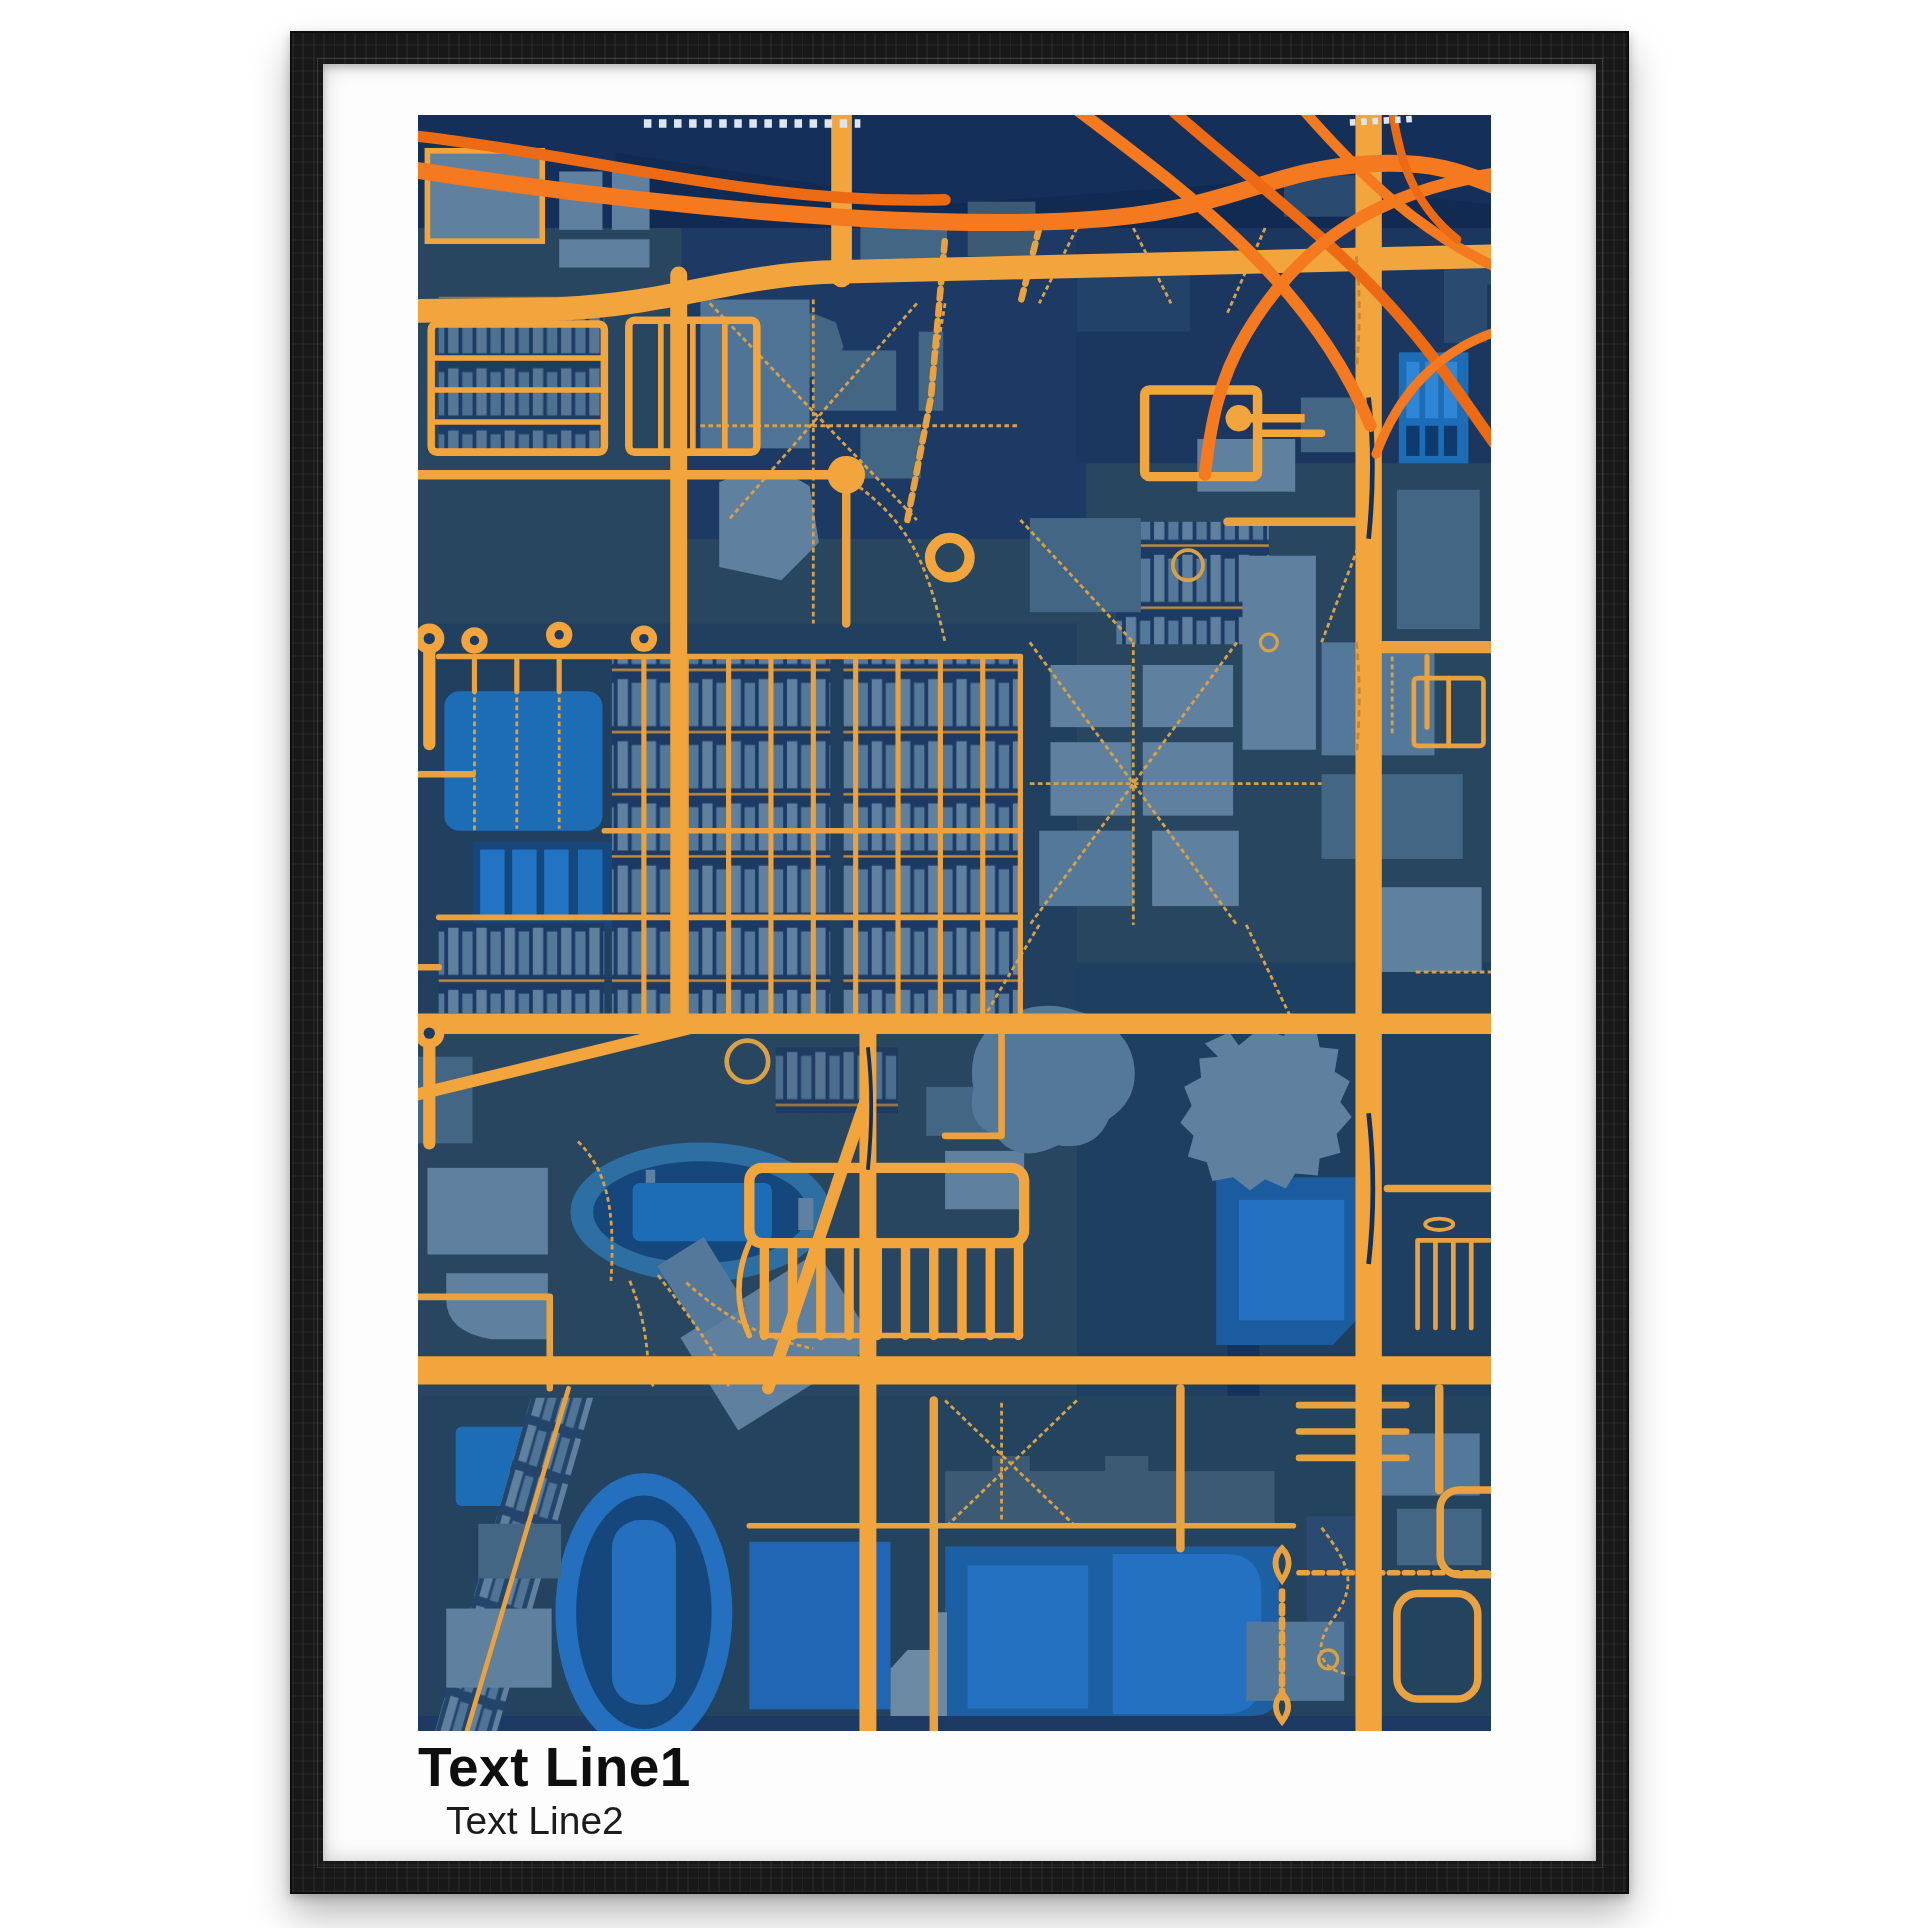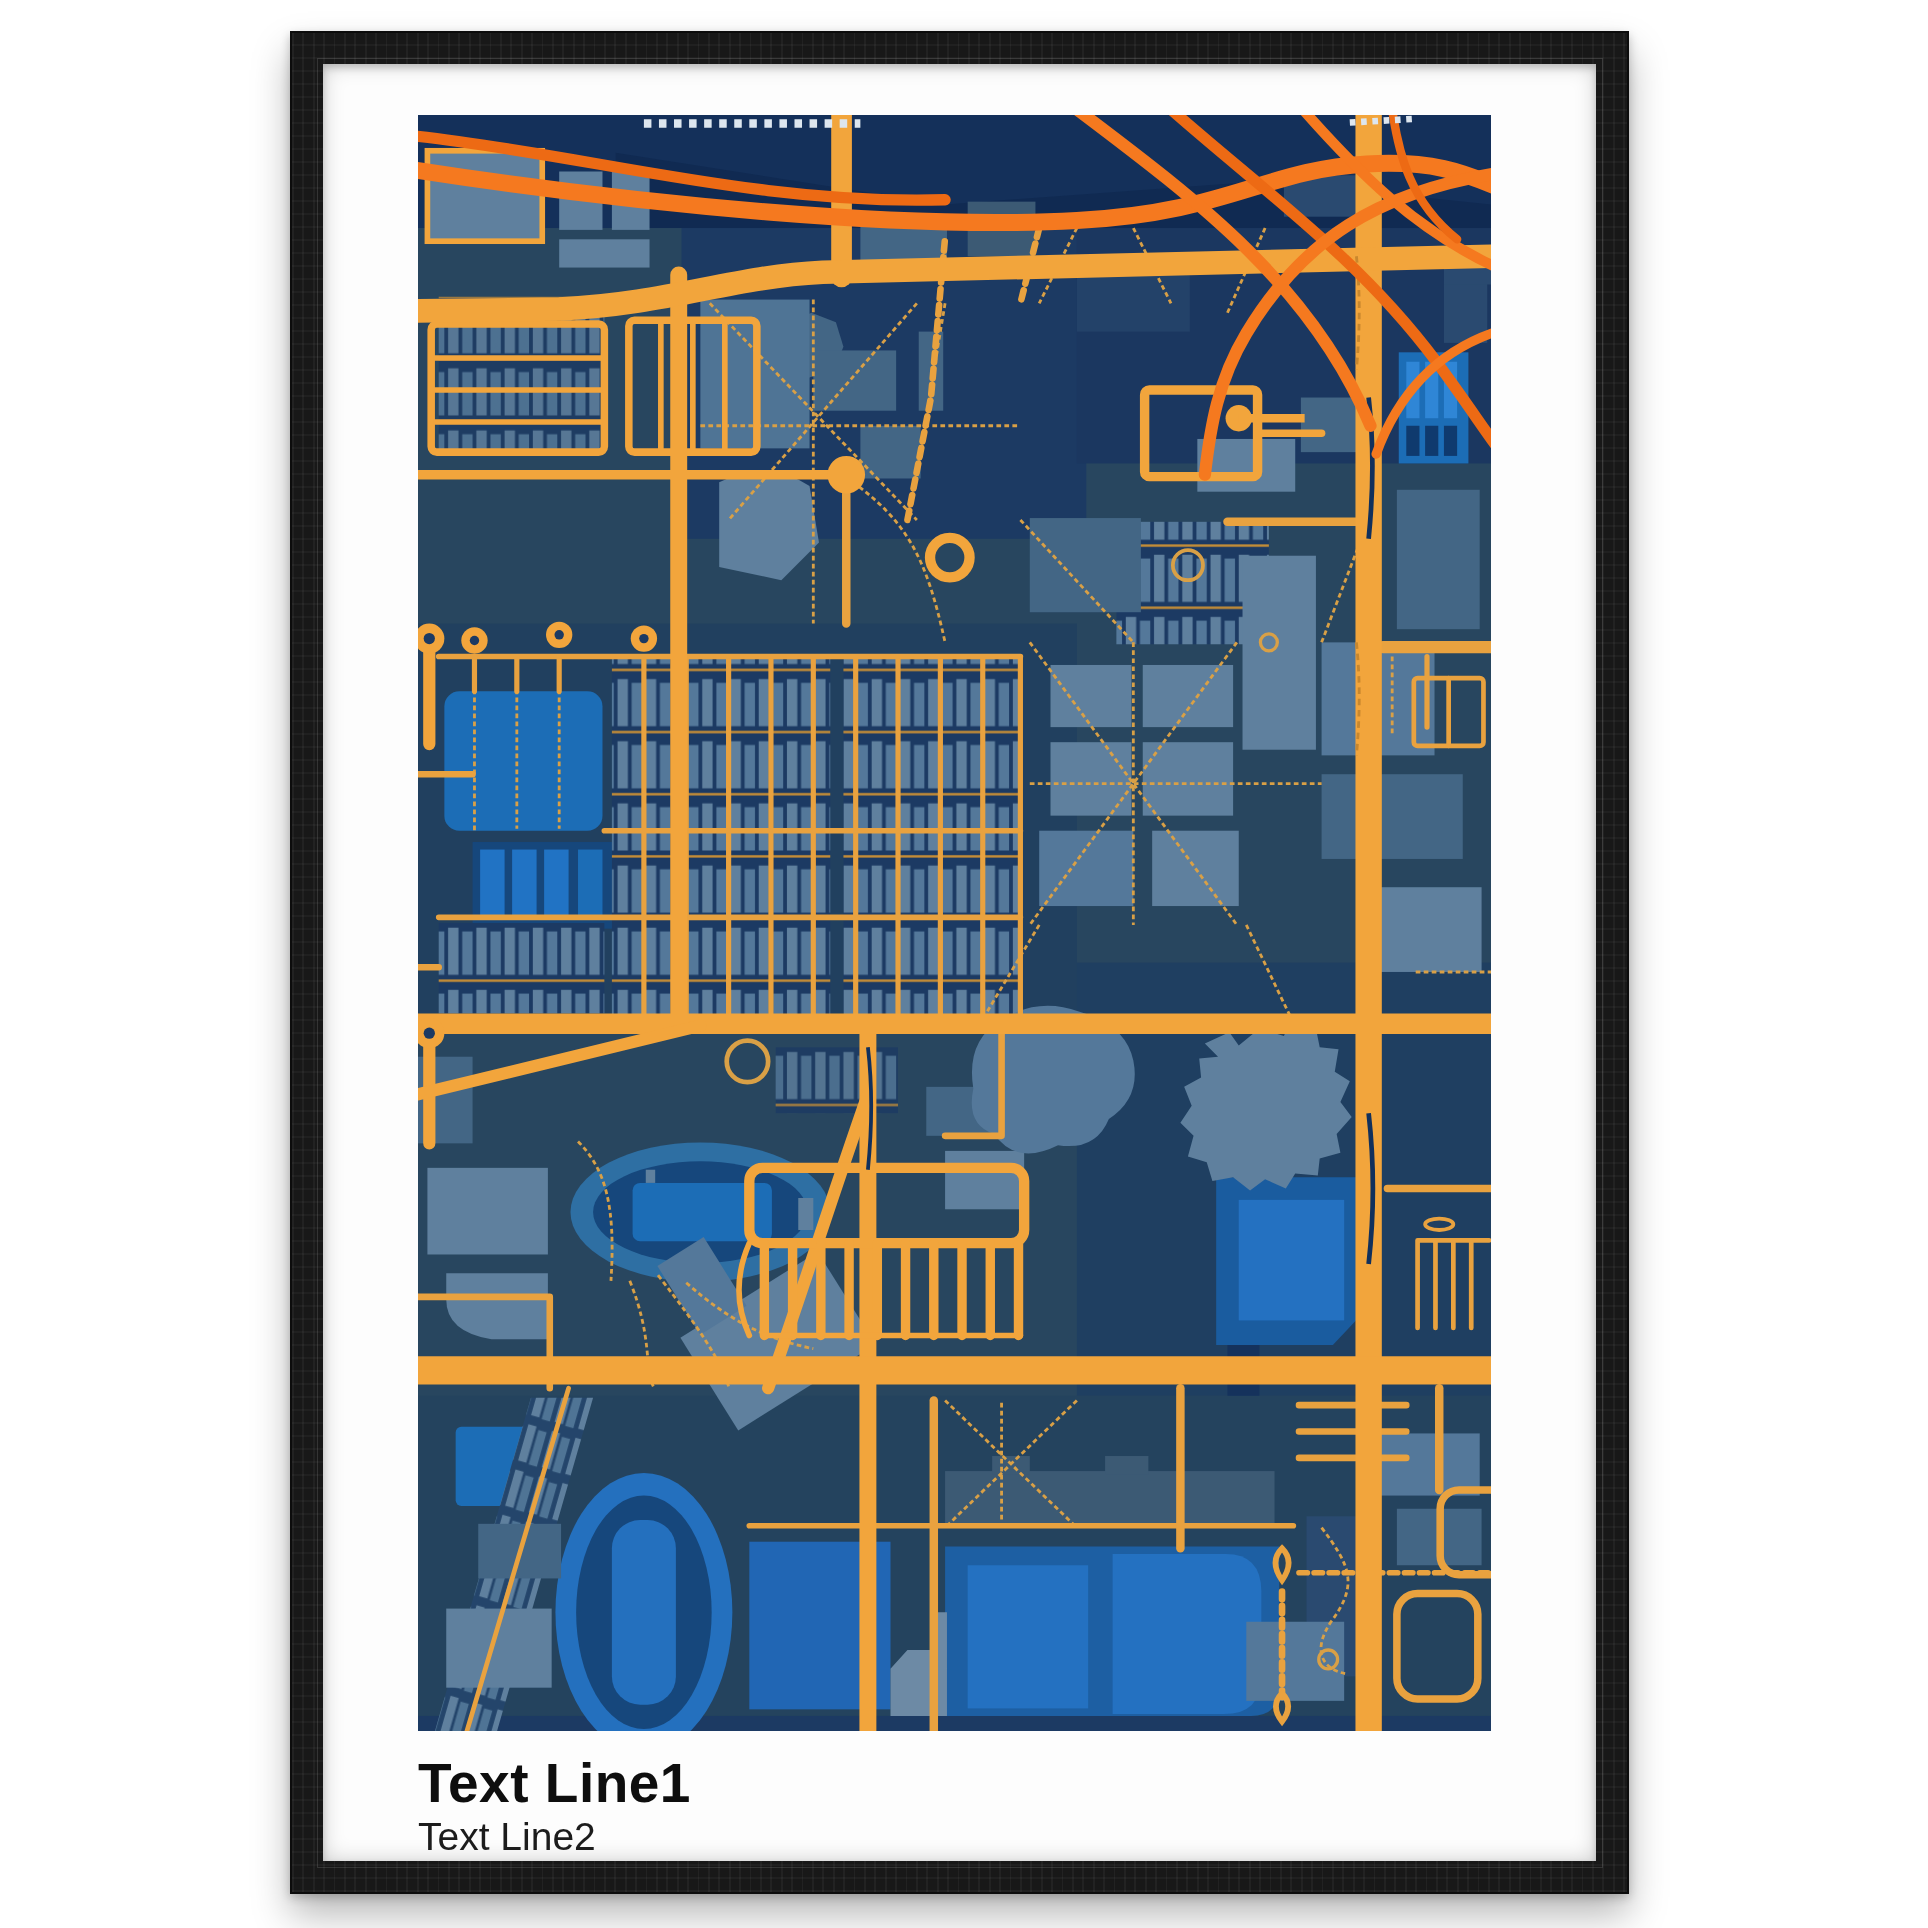--- a/index.html
+++ b/index.html
@@ -13,22 +13,22 @@
            #181818;
          box-shadow:0 21px 36px rgba(0,0,0,0.28), 0 3.8px 9.4px rgba(0,0,0,0.22);
          box-sizing:border-box;border:2.8px solid #0c0c0c;}
   .frame::after{content:"";position:absolute;inset:24.5px;border:0.9px solid rgba(255,255,255,0.12);pointer-events:none;}
   .mat{position:absolute;left:31px;top:31px;right:31px;bottom:31px;background:#fdfdfd;
        box-shadow:inset 0 0 21px rgba(0,0,0,0.20), inset 0 3.8px 7.5px rgba(0,0,0,0.18);}
   
   .map-wrap{position:absolute;left:95px;top:51px;width:1073px;height:1616px;overflow:hidden;background:#28465f;}
   .map-wrap svg{display:block;width:100%;height:100%;}
   .caption{position:absolute;left:95px;top:1675px;width:1036px;}
-  .caption .l1{font-size:55px;line-height:56px;font-weight:700;color:#0e0e0e;letter-spacing:0.5px;margin-top:16px;}
-  .caption .l2{font-size:39px;line-height:43px;font-weight:400;color:#1c1c1c;margin-top:3.8px;}
+  .caption .l1{font-size:55px;line-height:56px;font-weight:700;color:#0e0e0e;letter-spacing:0.5px;}
+  .caption .l2{font-size:39px;line-height:43px;font-weight:400;color:#1c1c1c;margin-top:3.8px;margin-left:28px;}
 </style>
 </head>
 <body>
 
 <div class="scene">
   <div class="frame">
     <div class="mat">
 
       <div class="map-wrap">
       <svg viewBox="0 0 1140 1716" preserveAspectRatio="none">

